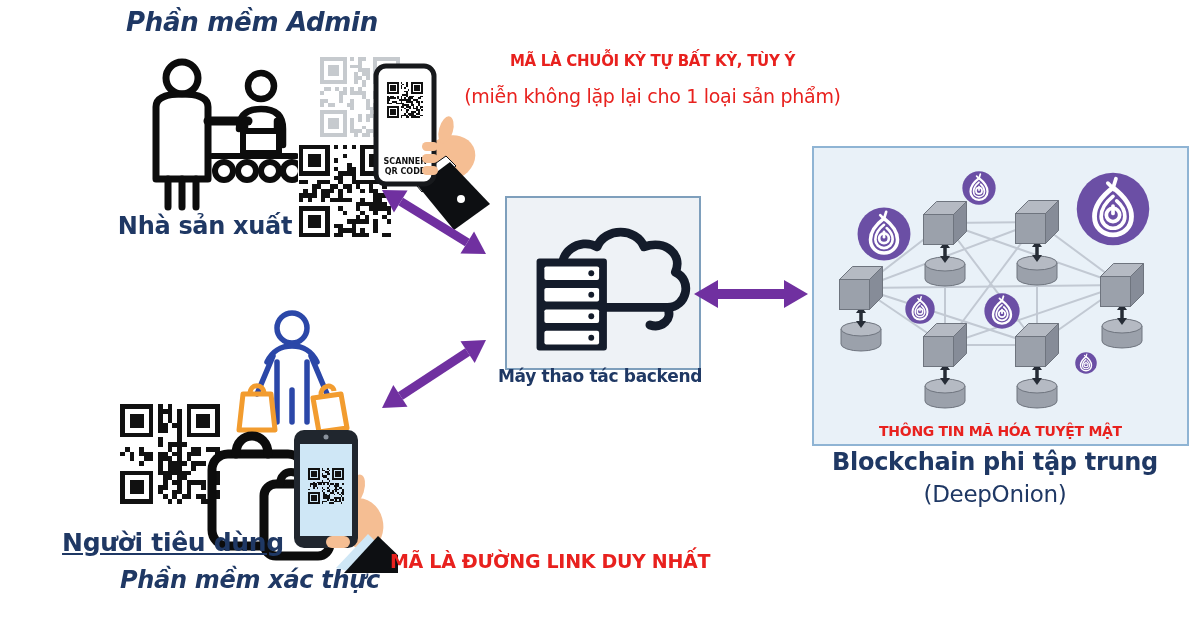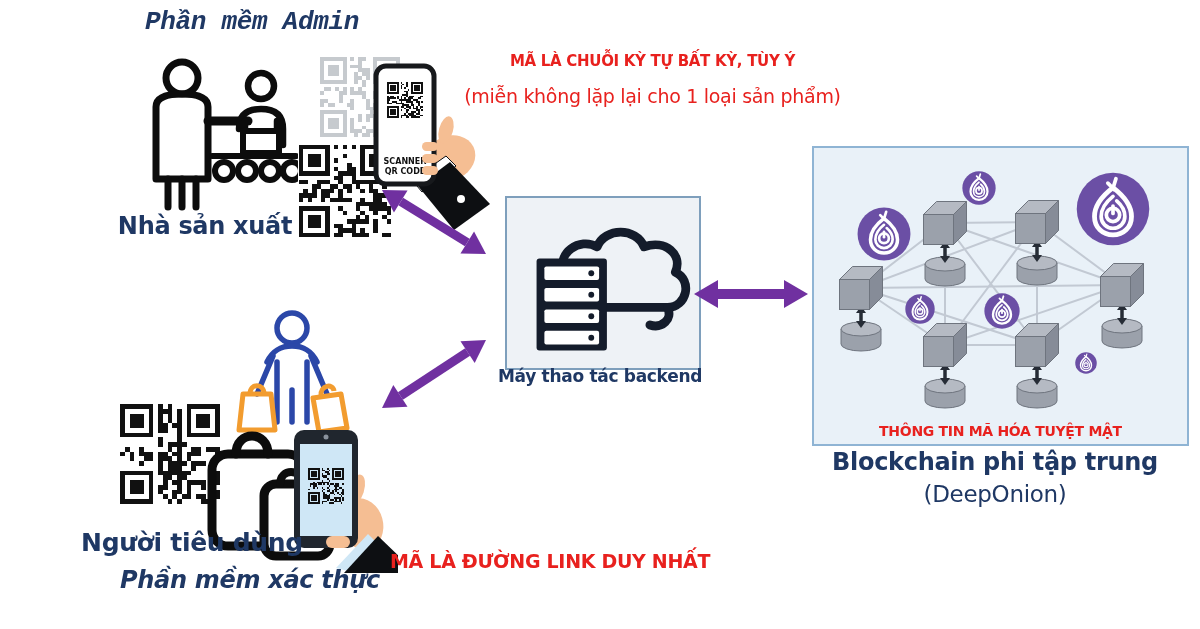--- a/index.html
+++ b/index.html
@@ -37,21 +37,21 @@
         <circle stroke-width="5" cx="50" cy="58" r="9"></circle>
         <path stroke-width="5" d="M50 46 L50 56"></path>
         <path stroke-width="5" d="M43 15 L50 22 L54 9"></path>
       </g>
     </symbol>
   </defs>
 </svg>
 
 <div class="canvas">
 
-  <div class="abs lbl navy i b ctr" style="left:118px;top:8px;width:268px;font-size:26px;font-weight:600;font-family:Liberation Mono, monospace;">Phần mềm Admin</div>
+  <div class="abs lbl navy i b ctr" style="left:118px;top:8px;width:268px;font-size:26px;font-weight:600;">Phần mềm Admin</div>
 
   <svg class="abs noptr" style="left:120px;top:55px" width="178" height="172" viewBox="0 0 178 172">
     <g stroke="#0c0c0c" fill="none" stroke-width="7" stroke-linecap="round" stroke-linejoin="round">
       <circle cx="62" cy="23" r="16"></circle>
       <path d="M36 52 C36 43 45 39 62 39 C79 39 88 43 88 52 L88 124 L36 124 Z"></path>
       <path d="M48 124 L48 152 M62 124 L62 152 M76 124 L76 152"></path>
       <path d="M88 66 L128 66" stroke-width="9"></path>
       <circle cx="141" cy="31" r="13" stroke-width="6.5"></circle>
       <path d="M119 74 C119 60 127 54 141 54 C155 54 163 60 163 74 L163 90" stroke-width="6.5"></path>
       <path d="M125 66 L125 88 M157 66 L157 88" stroke-width="6.5"></path>
@@ -287,21 +287,21 @@
   <svg class="abs qr noptr" style="left:308px;top:468px" width="36" height="36" viewBox="0 0 21 21" shape-rendering="crispEdges">
       <path d="M8 0h1v1h-1zM11 0h1v1h-1zM8 1h1v1h-1zM9 1h1v1h-1zM12 1h1v1h-1zM10 2h1v1h-1zM11 2h1v1h-1zM8 3h1v1h-1zM11 3h1v1h-1zM12 3h1v1h-1zM8 4h1v1h-1zM9 4h1v1h-1zM10 4h1v1h-1zM9 5h1v1h-1zM10 5h1v1h-1zM11 6h1v1h-1zM8 7h1v1h-1zM12 7h1v1h-1zM3 8h1v1h-1zM5 8h1v1h-1zM6 8h1v1h-1zM7 8h1v1h-1zM8 8h1v1h-1zM9 8h1v1h-1zM10 8h1v1h-1zM11 8h1v1h-1zM1 9h1v1h-1zM2 9h1v1h-1zM3 9h1v1h-1zM4 9h1v1h-1zM6 9h1v1h-1zM7 9h1v1h-1zM9 9h1v1h-1zM11 9h1v1h-1zM13 9h1v1h-1zM14 9h1v1h-1zM16 9h1v1h-1zM17 9h1v1h-1zM20 9h1v1h-1zM1 10h1v1h-1zM3 10h1v1h-1zM4 10h1v1h-1zM12 10h1v1h-1zM15 10h1v1h-1zM16 10h1v1h-1zM17 10h1v1h-1zM3 11h1v1h-1zM5 11h1v1h-1zM8 11h1v1h-1zM11 11h1v1h-1zM16 11h1v1h-1zM18 11h1v1h-1zM19 11h1v1h-1zM0 12h1v1h-1zM9 12h1v1h-1zM12 12h1v1h-1zM15 12h1v1h-1zM16 12h1v1h-1zM17 12h1v1h-1zM20 12h1v1h-1zM8 13h1v1h-1zM11 13h1v1h-1zM12 13h1v1h-1zM14 13h1v1h-1zM16 13h1v1h-1zM20 13h1v1h-1zM9 14h1v1h-1zM13 14h1v1h-1zM14 14h1v1h-1zM17 14h1v1h-1zM19 14h1v1h-1zM20 14h1v1h-1zM9 15h1v1h-1zM10 15h1v1h-1zM12 15h1v1h-1zM15 15h1v1h-1zM18 15h1v1h-1zM20 15h1v1h-1zM9 16h1v1h-1zM10 16h1v1h-1zM11 16h1v1h-1zM12 16h1v1h-1zM19 16h1v1h-1zM9 17h1v1h-1zM10 17h1v1h-1zM11 17h1v1h-1zM12 17h1v1h-1zM15 17h1v1h-1zM16 17h1v1h-1zM17 17h1v1h-1zM18 17h1v1h-1zM20 17h1v1h-1zM11 18h1v1h-1zM13 18h1v1h-1zM14 18h1v1h-1zM16 18h1v1h-1zM18 18h1v1h-1zM20 18h1v1h-1zM8 19h1v1h-1zM9 19h1v1h-1zM10 19h1v1h-1zM15 19h1v1h-1zM16 19h1v1h-1zM17 19h1v1h-1zM18 19h1v1h-1zM8 20h1v1h-1zM12 20h1v1h-1zM13 20h1v1h-1zM14 20h1v1h-1zM19 20h1v1h-1z"></path>
       <path d="M0 0h7v7h-7z M1 1h5v5h-5z" fill-rule="evenodd"></path>
       <rect x="2" y="2" width="3" height="3"></rect>
       <path d="M14 0h7v7h-7z M15 1h5v5h-5z" fill-rule="evenodd"></path>
       <rect x="16" y="2" width="3" height="3"></rect>
       <path d="M0 14h7v7h-7z M1 15h5v5h-5z" fill-rule="evenodd"></path>
       <rect x="2" y="16" width="3" height="3"></rect>
     </svg>
 
-  <div class="abs lbl navy b ctr" style="left:67px;top:529px;width:250px;font-size:25px;">Người tiêu dùng</div>
+  <div class="abs lbl navy b ctr" style="left:48px;top:529px;width:250px;font-size:25px;text-decoration:underline;">Người tiêu dùng</div>
   <div class="abs lbl red b" style="left:390px;top:551px;font-size:19px;">MÃ LÀ ĐƯỜNG LINK DUY NHẤT</div>
   <div class="abs lbl navy i ctr" style="left:105px;top:567px;width:290px;font-size:24px;font-weight:600;">Phần mềm xác thực</div>
 
   <svg id="arrows" class="abs noptr" style="left:0;top:0" width="1200" height="629" viewBox="0 0 1200 629">
       <g>
         <line x1="400.73648296749997" y1="201.53014336461536" x2="467.26351703250003" y2="242.46985663538464" stroke="#7030A0" stroke-width="9"></line>
         <polygon points="382,190 393.9232164338636,212.60170148177443 407.5497495011363,190.45858524745628" fill="#7030A0"></polygon>
         <polygon points="486,254 460.4502504988637,253.54141475254372 474.0767835661364,231.39829851822557" fill="#7030A0"></polygon>
       </g>
       <g>

